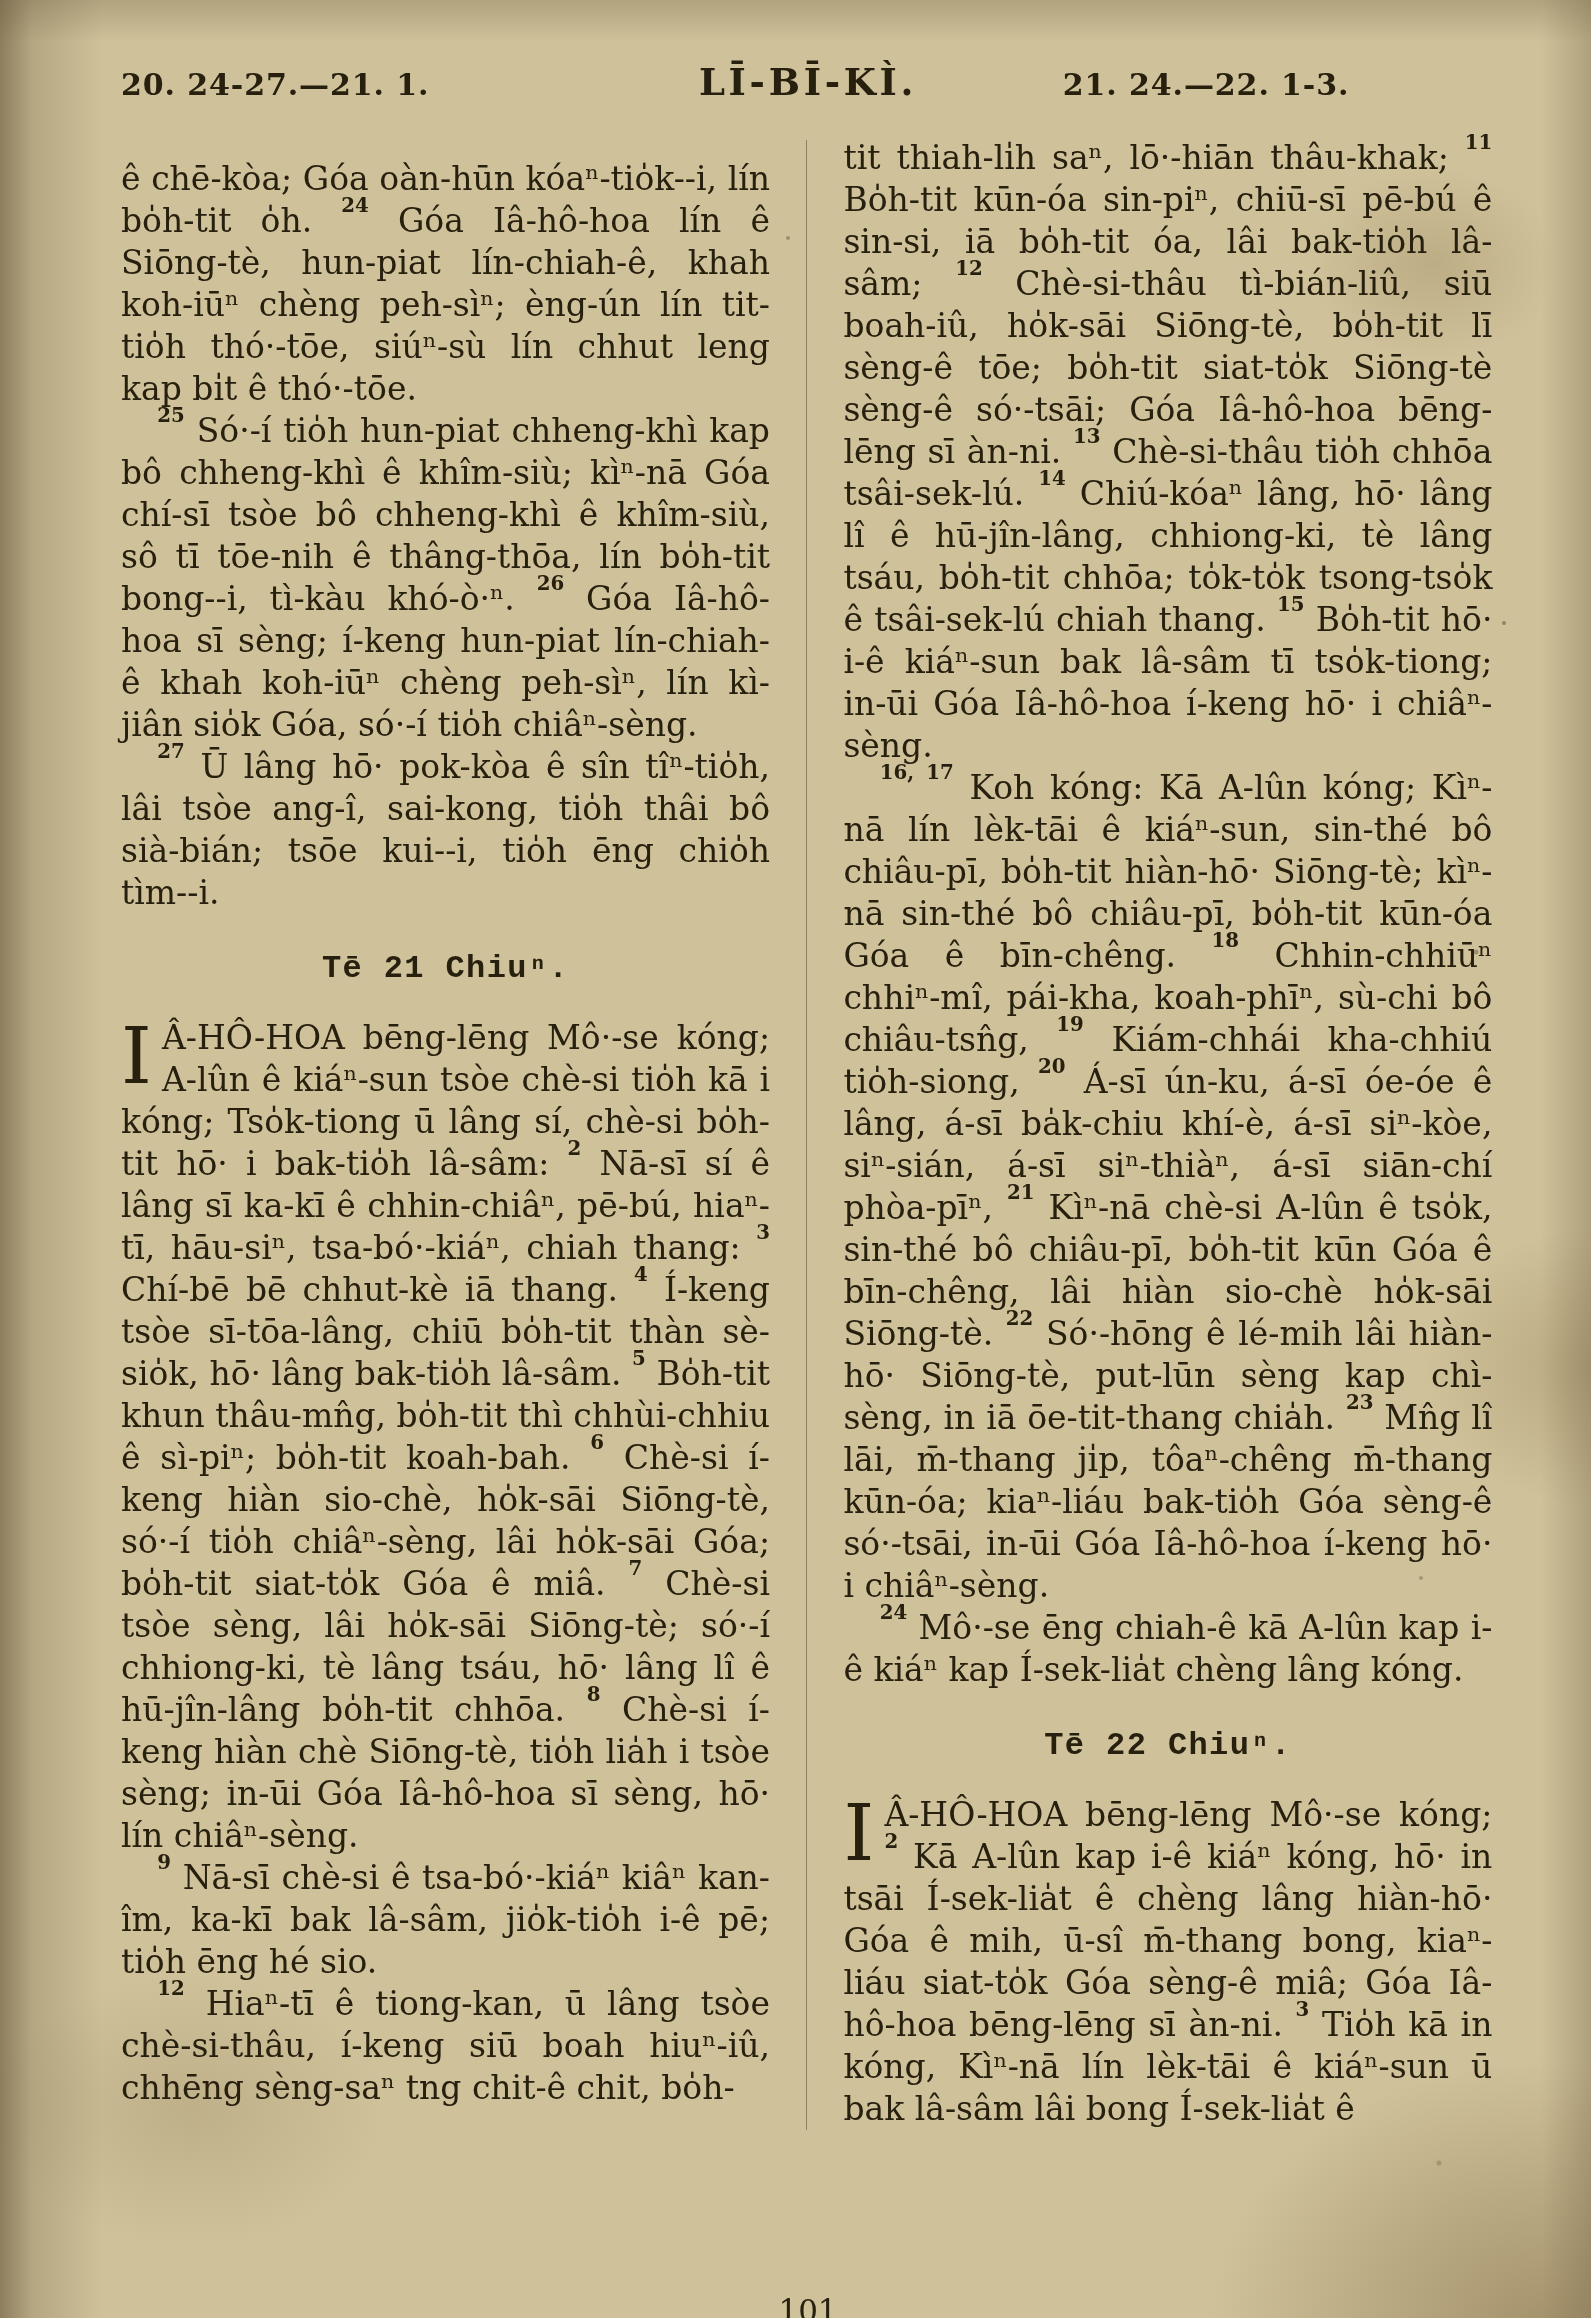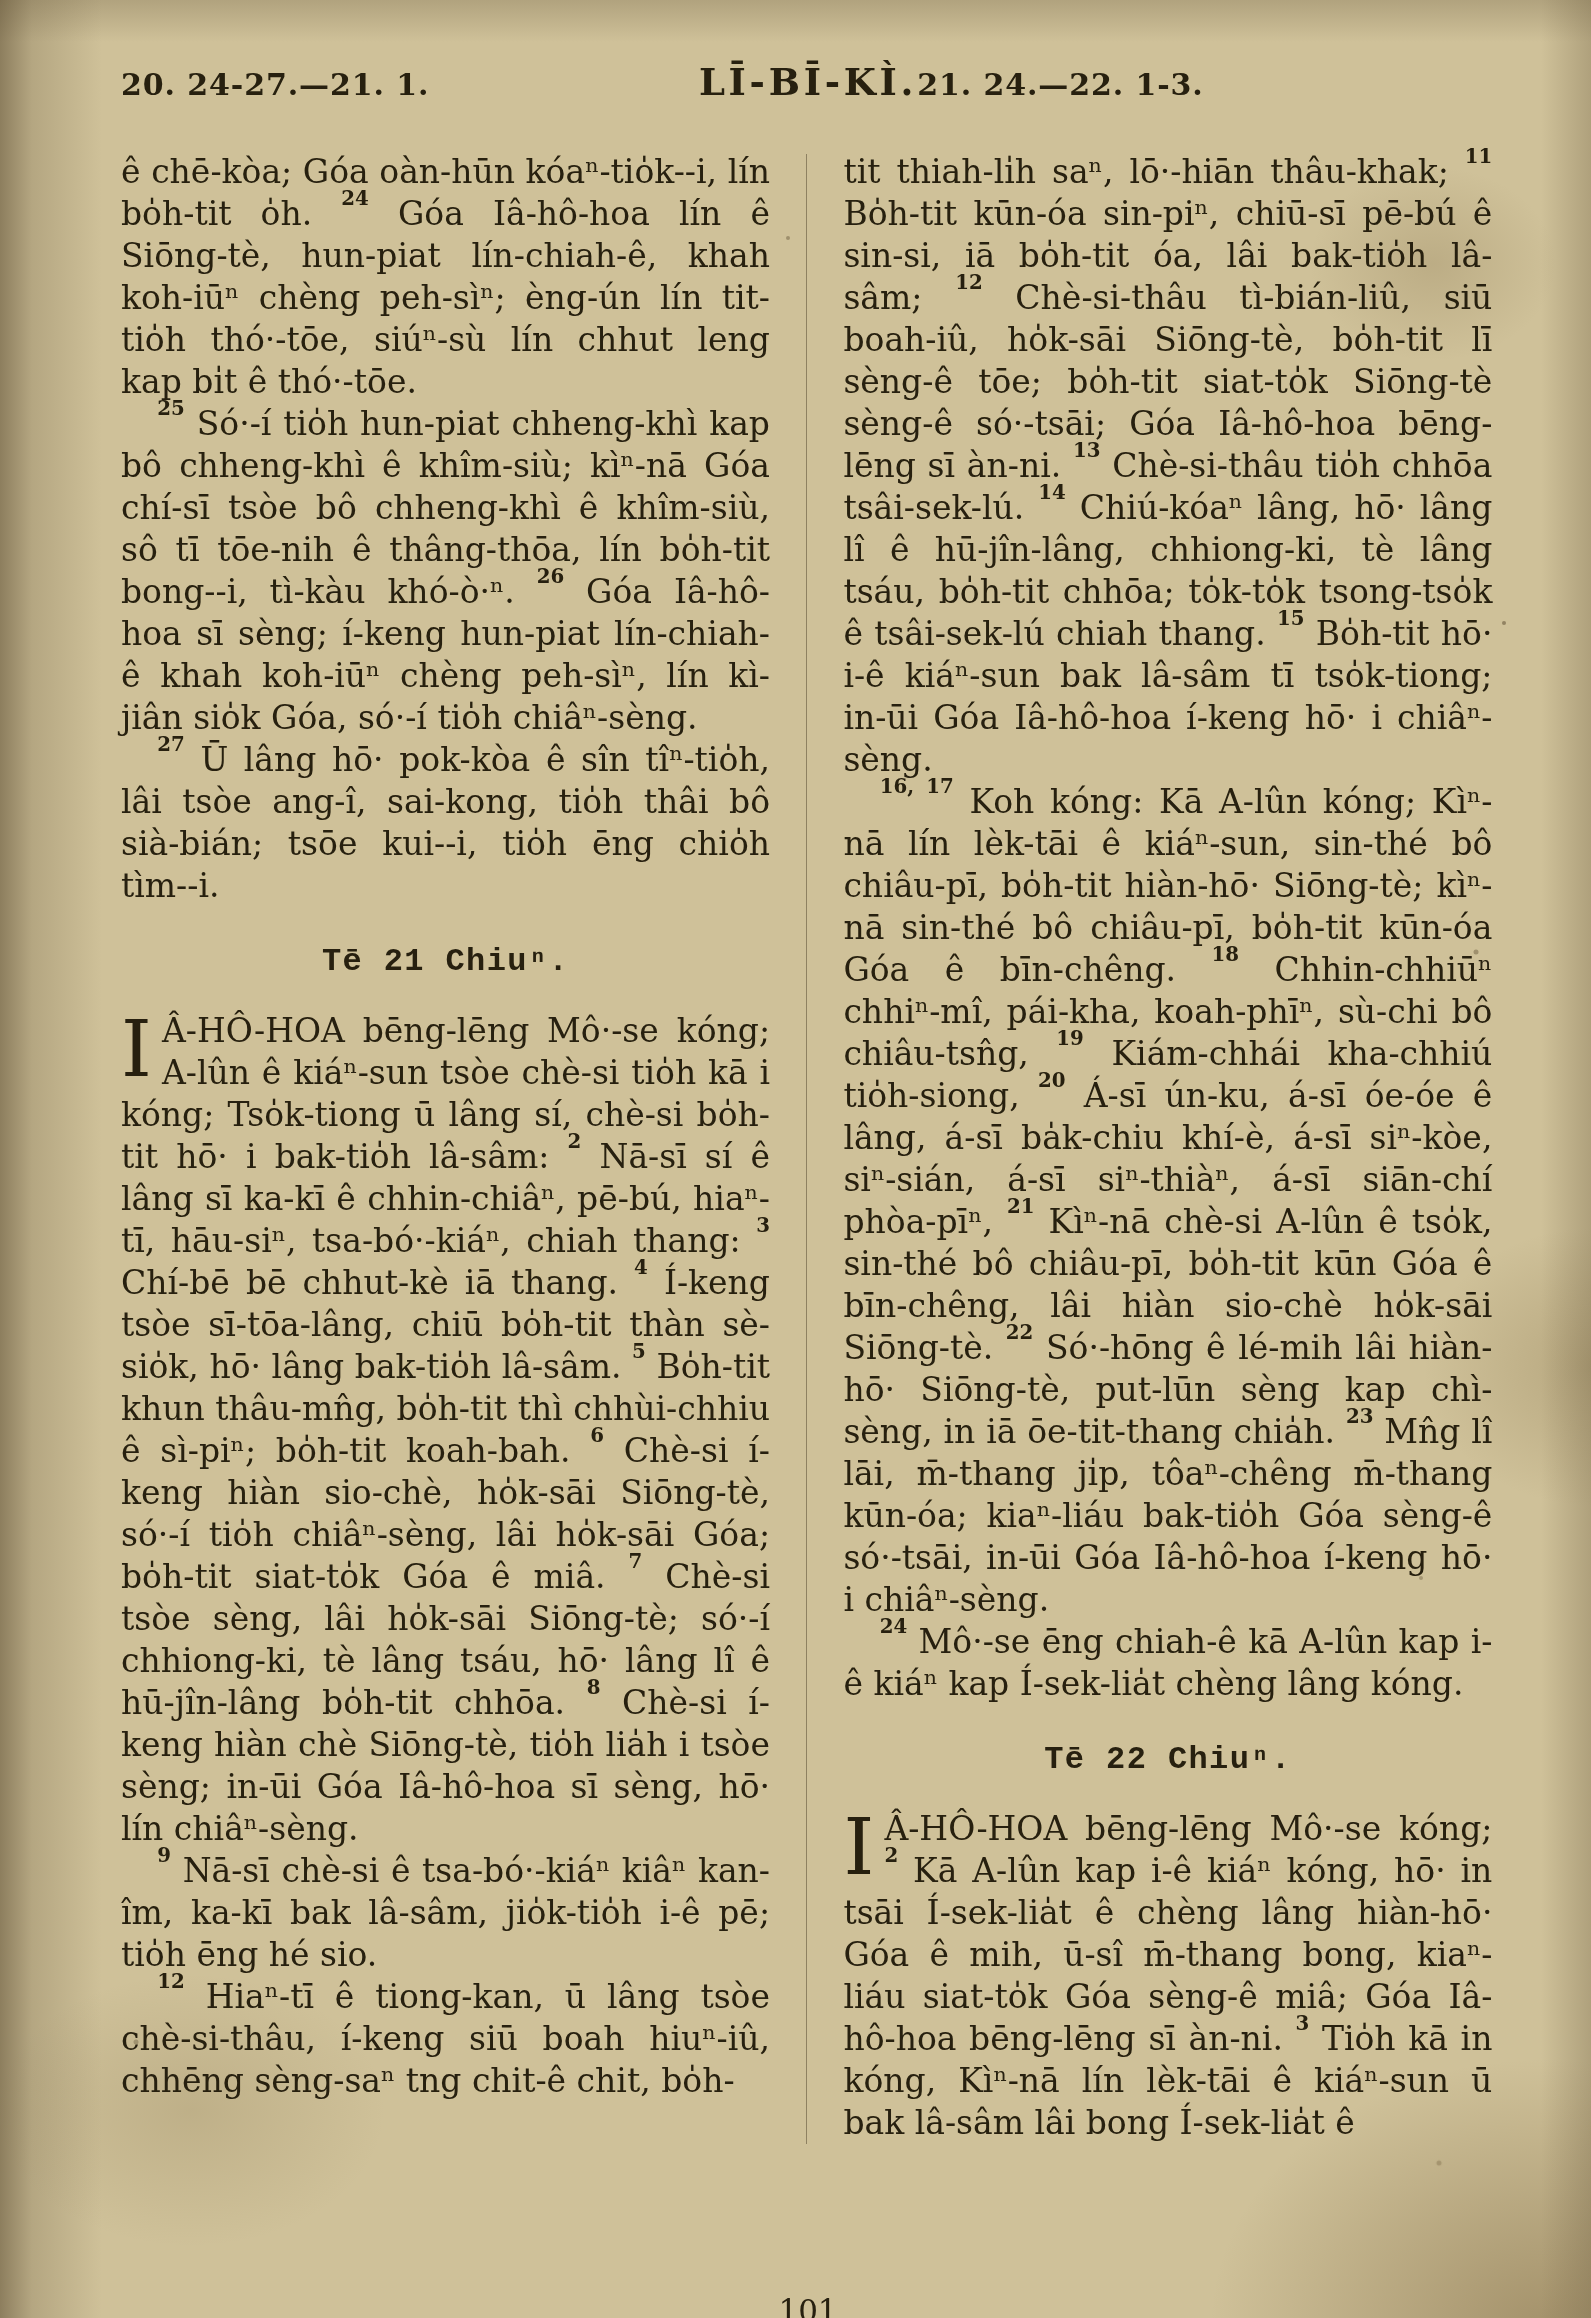--- a/index.html
+++ b/index.html
@@ -31,22 +31,22 @@
     box-shadow: -28px 329px 0 0.5px rgba(70,55,30,0.35),
                 -83px 955px 0 0 rgba(70,55,30,0.30),
                 -1368px 1419px 0 0.5px rgba(70,55,30,0.30),
                 -716px -385px 0 0 rgba(70,55,30,0.35),
                 -65px 1540px 0.9px 0.5px rgba(90,72,40,0.28);
   }
   .content { position: relative; z-index: 2; padding: 60px 97px 0 121px; }
   .running-head { display: flex; align-items: baseline; font-weight: 700; font-size: 30px; }
   .head-left  { flex: 1; text-align: left; letter-spacing: 0.9px; }
   .head-title { flex: 0 0 auto; text-align: right; font-size: 37px; letter-spacing: 3.7px; }
-  .head-right { flex: 1; text-align: left; letter-spacing: 0.9px; }
-  .text-body { display: flex; margin-top: 47px; align-items: flex-start; }
+  .head-right { flex: 1; text-align: center; letter-spacing: 0.9px; }
+  .text-body { display: flex; margin-top: 33px; align-items: center; }
   .col {
     width: 649px; font-size: 33px; line-height: 42px;
     text-align: justify; text-justify: inter-word;
   }
   .col-rule {
     width: 1.4px; background: rgba(62,50,28,0.45);
     margin: 2.8px 36px 0 36px; align-self: stretch;
   }
   p.verse-paragraph { margin: 0; }
   p.verse-paragraph.indent { text-indent: 1.1em; }

